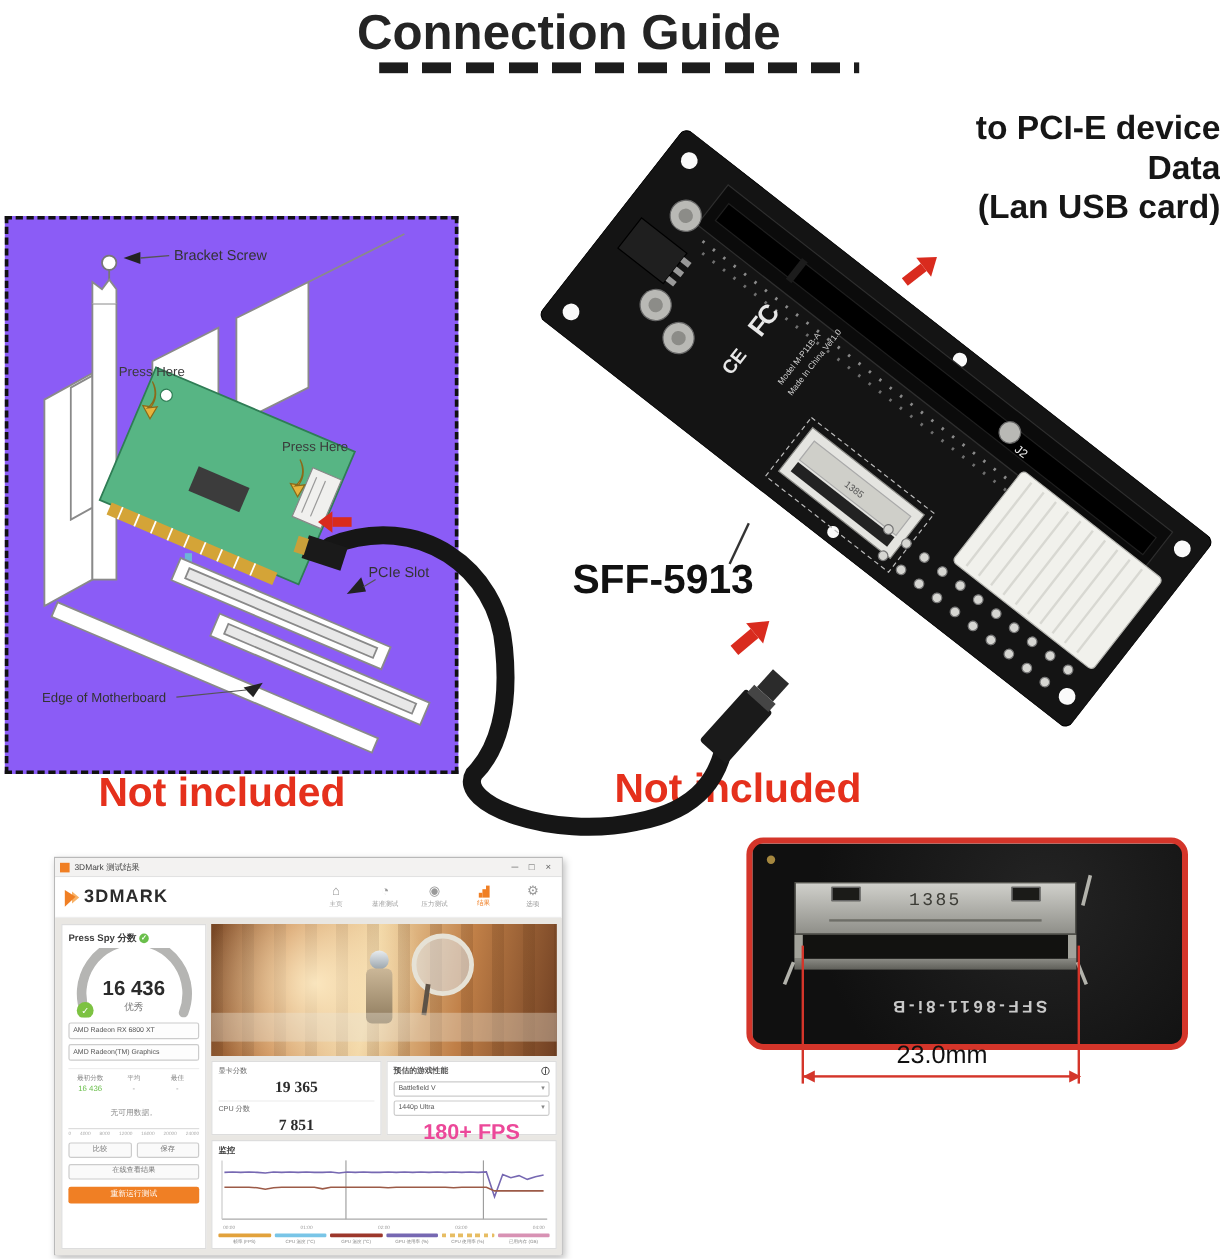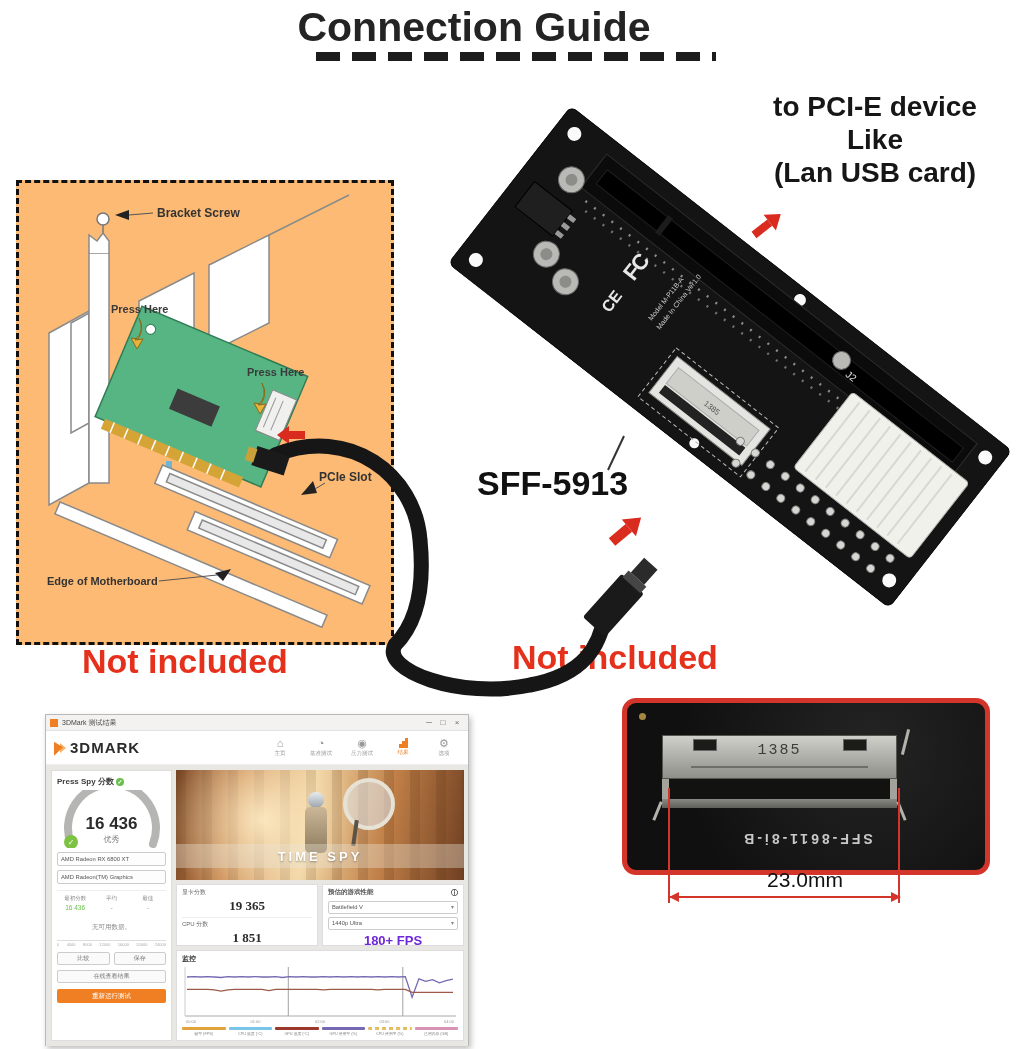--- a/index.html
+++ b/index.html
@@ -4,23 +4,23 @@
 <style>
   html,body{margin:0;padding:0;}
   body{width:1017px;height:1049px;position:relative;background:#fff;overflow:hidden;
        font-family:"Liberation Sans",sans-serif;color:#222;}
   .abs{position:absolute;}
   
   #page-title{left:0;top:4px;width:948px;text-align:center;font-size:41px;font-weight:bold;color:#242424;letter-spacing:0px;}
   #title-dashes{left:316px;top:52px;width:400px;height:9px;
      background:repeating-linear-gradient(90deg,#1c1c1c 0 24px,transparent 24px 36px);}
   
-  #to-pcie{left:733px;top:90px;width:284px;text-align:center;font-size:28px;font-weight:bold;color:#161616;line-height:1.18;}
-  
-  #install-box{left:16px;top:180px;width:378px;height:465px;border:3px dashed #111;box-sizing:border-box;background:#fdba74;font-weight:bold;}
+  #to-pcie{left:733px;top:90px;width:284px;text-align:right;font-size:28px;font-weight:bold;color:#161616;line-height:1.18;}
+  
+  #install-box{left:4px;top:180px;width:378px;height:465px;border:3px dashed #111;box-sizing:border-box;background:#8b5cf6;}
   
   .not-included{font-size:34px;font-weight:bold;color:#e5301c;}
   #sff-callout{left:477px;top:464px;font-size:34px;font-weight:bold;color:#111;}
   
   #pcb-wrap{left:450px;top:257px;width:560px;height:200px;transform:rotate(38deg);}
   
   #bm-window{left:45px;top:714px;width:424px;height:332px;background:#fff;border:1px solid #b9b9b9;
      box-shadow:2px 3px 6px rgba(0,0,0,.25);box-sizing:border-box;font-size:7px;}
   #bm-titlebar{height:15px;background:#f3f2f1;border-bottom:1px solid #e2e2e2;display:flex;align-items:center;padding:0 4px;}
   #bm-titlebar .ticon{width:8px;height:8px;background:#f07f24;margin-right:4px;}
@@ -74,21 +74,21 @@
   #hero .band{position:absolute;left:0;bottom:12px;width:100%;height:24px;background:rgba(235,228,215,.38);}
   #hero .htitle{position:absolute;left:0;bottom:16px;width:100%;text-align:center;color:#fff;font-weight:bold;font-size:13px;letter-spacing:3px;text-shadow:0 1px 2px rgba(0,0,0,.35);}
   .cards-row{display:flex;gap:4px;height:62px;}
   .scorecard{flex:1;background:#fff;border:1px solid #ddd;box-sizing:border-box;padding:3px 5px;}
   .sc-label{font-size:6px;color:#666;}
   .sc-value{font-size:13px;font-weight:bold;color:#2b2b2b;text-align:center;margin:1px 0 3px 0;font-family:Liberation Serif, serif;}
   .est-head{display:flex;font-size:6.5px;font-weight:bold;color:#555;}
   .est-head .info{margin-left:auto;font-size:7px;color:#333;cursor:pointer;}
   .sel{border:1px solid #ccc;border-radius:2px;height:11px;line-height:11px;font-size:5.8px;color:#555;padding:0 3px;margin-top:3px;display:flex;cursor:pointer;background:#fff;}
   .sel .car{margin-left:auto;color:#888;}
-  .fps{font-size:13px;font-weight:bold;text-align:center;color:#6d28d9;margin-top:3px;}
+  .fps{font-size:18px;font-weight:bold;text-align:center;color:#ec4899;margin-top:3px;}
   #monitor{background:#fff;border:1px solid #ddd;flex:1;box-sizing:border-box;padding:3px 5px;}
   #mon-title{font-size:7px;font-weight:bold;color:#444;}
   #xticks{display:flex;justify-content:space-between;padding:0 4px;}
   #xticks span{font-size:4px;color:#999;}
   #legend{display:flex;gap:3px;margin-top:3px;}
   .leg{flex:1;text-align:center;}
   .leg .lbar{height:3px;border-radius:1px;}
   .leg .ltxt{font-size:3.8px;color:#888;display:block;margin-top:1px;white-space:nowrap;overflow:hidden;}
   
   #closeup{left:622px;top:698px;width:368px;height:177px;box-sizing:border-box;border:5px solid #d4352a;border-radius:14px;
@@ -100,33 +100,33 @@
   #conn .sticker{position:absolute;left:0;top:6px;width:100%;text-align:center;font-family:"Liberation Mono",monospace;font-size:15px;color:#3c3c36;letter-spacing:2px;}
   #conn .slot{height:20px;background:#121210;border-left:7px solid #a3a39b;border-right:7px solid #a3a39b;box-sizing:border-box;}
   #conn .lip{height:9px;background:linear-gradient(#8a8a84,#5f5f59);}
   .latch{position:absolute;width:3px;height:20px;background:#b3b3ac;}
   #silk-mirror{position:absolute;left:60px;top:128px;width:240px;text-align:center;color:#c9c9c9;font-weight:bold;font-size:14px;letter-spacing:3px;transform:rotate(180deg);}
   .measure-line{position:absolute;width:2px;background:#d4352a;}
   #measure-arrow{position:absolute;left:670px;top:896px;width:230px;height:2px;background:#d4352a;}
   #measure-arrow .ah{position:absolute;top:-4px;width:0;height:0;border-top:5px solid transparent;border-bottom:5px solid transparent;}
   #measure-arrow .ahl{left:-1px;border-right:10px solid #d4352a;}
   #measure-arrow .ahr{right:-1px;border-left:10px solid #d4352a;}
-  #measure-text{left:670px;top:868px;width:230px;text-align:center;font-size:21px;color:#111;padding-left:20px;}
+  #measure-text{left:670px;top:868px;width:230px;text-align:center;font-size:21px;color:#111;}
   #footer-note{left:537px;top:946px;width:300px;text-align:center;font-size:25px;font-weight:bold;color:#111;line-height:1.45;}
   svg text{font-family:"Liberation Sans",sans-serif;}
 </style>
 </head>
 <body>
 
 <div class="abs" id="page-title">Connection Guide</div>
 <div class="abs" id="title-dashes"></div>
 
 <div class="abs" id="to-pcie">
   <div>to PCI-E device</div>
-  <div>Like</div>
+  <div>Data</div>
   <div>(Lan USB card)</div>
 </div>
 <svg class="abs" style="left:748px;top:205px;" width="46" height="42">
   <g transform="translate(6,30) rotate(-38)">
       <rect x="0" y="-4" width="20" height="8" fill="#d92b1e"></rect>
       <polygon points="20,-10 34,0 20,10" fill="#d92b1e"></polygon>
     </g>
 </svg>
 
 <div class="abs" id="install-box">
@@ -397,29 +397,28 @@
 
     <div id="bm-right">
       <div id="hero">
         <div class="figure">
           <div class="helmet"></div>
             <div class="torso"></div>
         </div>
         <div class="lens"></div>
         <div class="handle"></div>
         <div class="band"></div>
-        <div class="htitle">TIME SPY</div>
       </div>
       <div class="cards-row">
         <div class="scorecard">
           <div class="sc-label">显卡分数</div>
           <div class="sc-value">19 365</div>
           <div style="border-top:1px solid #eee;padding-top:2px;">
             <div class="sc-label">CPU 分数</div>
-            <div class="sc-value">1 851</div>
+            <div class="sc-value">7 851</div>
           </div>
         </div>
         <div class="scorecard">
           <div class="est-head">
             <span>预估的游戏性能</span>
             <span class="info">ⓘ</span>
           </div>
           <div class="sel">
             <span>Battlefield V</span>
             <span class="car">▾</span>

